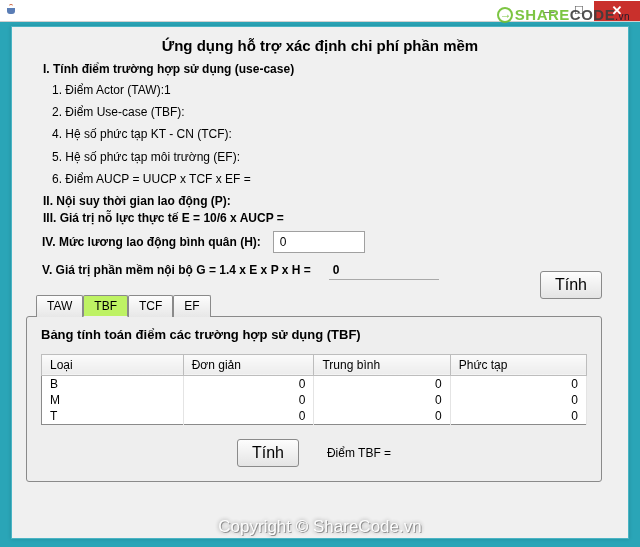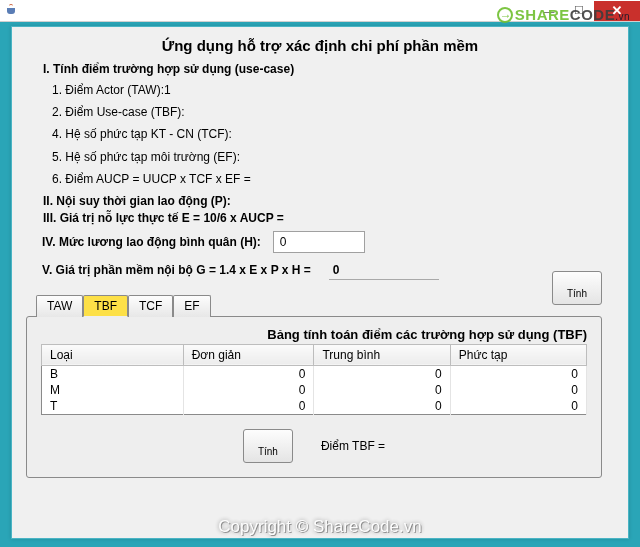--- a/index.html
+++ b/index.html
@@ -104,27 +104,27 @@
   }
   .val-readonly {
     display: inline-block;
     min-width: 110px;
     border-bottom: 1px solid #a9a9a9;
     padding: 2px 4px;
     margin-left: 6px;
     font-weight: bold;
   }
   .btn-std {
-    height: 16px;
-    padding: 16px 14px;
+    height: 28px;
+    padding: 0 14px;
     border: 1px solid #8a8a8a;
     border-radius: 3px;
     background: linear-gradient(#fdfdfd,#e4e4e4);
     font-family: inherit;
-    font-size: 10px;
+    font-size: 16px;
     cursor: pointer;
   }
   .btn-right {
     position: absolute;
     right: 26px;
     top: 244px;
   }
 
   .tabs-wrap {
     margin-top: 14px;
@@ -141,37 +141,37 @@
     border-bottom: none;
     background: linear-gradient(#fdfdfd,#e7e7e7);
     margin-right: 0px;
     font-size: 12px;
     position: relative;
     top: 1px;
     border-radius: 2px 2px 0 0;
     cursor: pointer;
   }
   .tab.active {
-    background: #fde047;
+    background: #bef264;
     border-bottom: 1px solid #eeeeee;
     z-index: 3;
   }
   .tab-panel {
     border: 1px solid #8a8a8a;
     background: #eeeeee;
     border-radius: 3px;
     padding: 10px 14px 14px 14px;
     margin-top: 0;
     width: 576px;
   }
   .panel-title {
-    text-align: right;
+    text-align: left;
     font-weight: bold;
     font-size: 13px;
-    margin-bottom: 2px;
+    margin-bottom: 12px;
   }
   table.grid {
     width: 100%;
     border-collapse: collapse;
     background: #fff;
     border: 1px solid #8a8a8a;
     font-size: 12px;
   }
   table.grid th {
     text-align: left;

